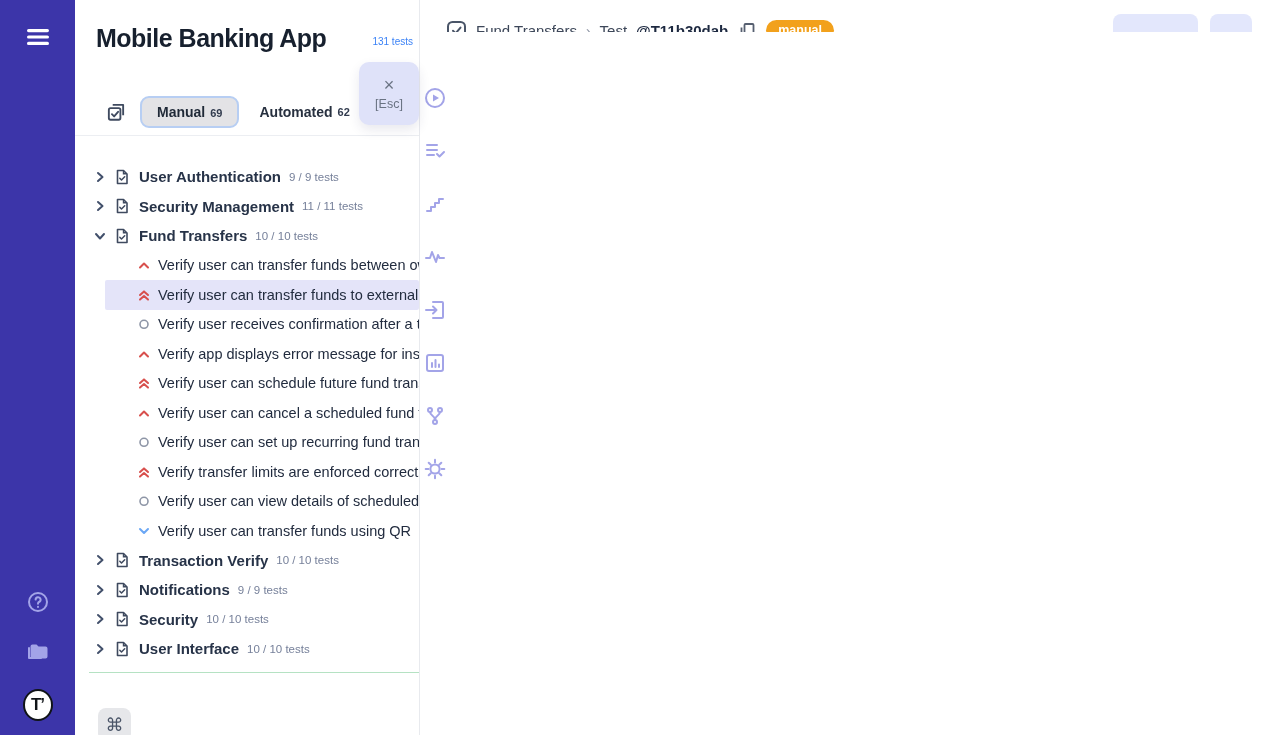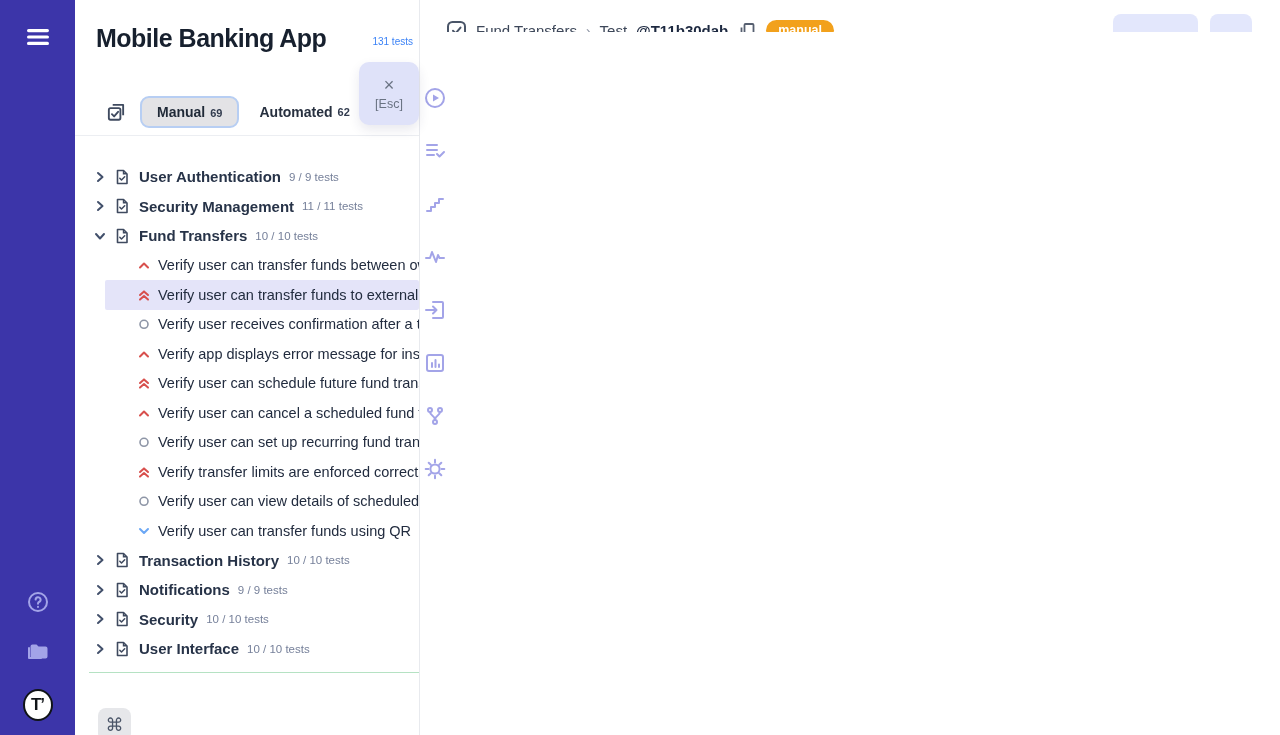--- a/index.html
+++ b/index.html
@@ -341,21 +341,21 @@
       </div>
       <div class="tree-row suite">
         <svg class="ti" viewBox="0 0 14 14">
           <path d="M5 3 l4.5 4 L5 11" stroke="#42506b" stroke-width="2" fill="none"></path>
         </svg>
         <svg class="doc-i" viewBox="0 0 16 16">
           <path d="M3.5 1.5 h6 L13 5 v9.5 H3.5 z" stroke="#3f4a5f" stroke-width="1.6" fill="none" stroke-linejoin="round"></path>
           <path d="M9.5 1.8 v3 h3" stroke="#3f4a5f" stroke-width="1.4" fill="none"></path>
           <path d="M5.8 9.3 l1.7 1.7 L10.7 7.8" stroke="#3f4a5f" stroke-width="1.5" fill="none" stroke-linecap="round" stroke-linejoin="round"></path>
         </svg>
-        <span class="suite-label">Transaction History</span>
+        <span class="suite-label">Transaction Verify</span>
         <span class="suite-count">10 / 10 tests</span>
       </div>
       <div class="tree-row suite">
         <svg class="ti" viewBox="0 0 14 14">
           <path d="M5 3 l4.5 4 L5 11" stroke="#42506b" stroke-width="2" fill="none"></path>
         </svg>
         <svg class="doc-i" viewBox="0 0 16 16">
           <path d="M3.5 1.5 h6 L13 5 v9.5 H3.5 z" stroke="#3f4a5f" stroke-width="1.6" fill="none" stroke-linejoin="round"></path>
           <path d="M9.5 1.8 v3 h3" stroke="#3f4a5f" stroke-width="1.4" fill="none"></path>
           <path d="M5.8 9.3 l1.7 1.7 L10.7 7.8" stroke="#3f4a5f" stroke-width="1.5" fill="none" stroke-linecap="round" stroke-linejoin="round"></path>

